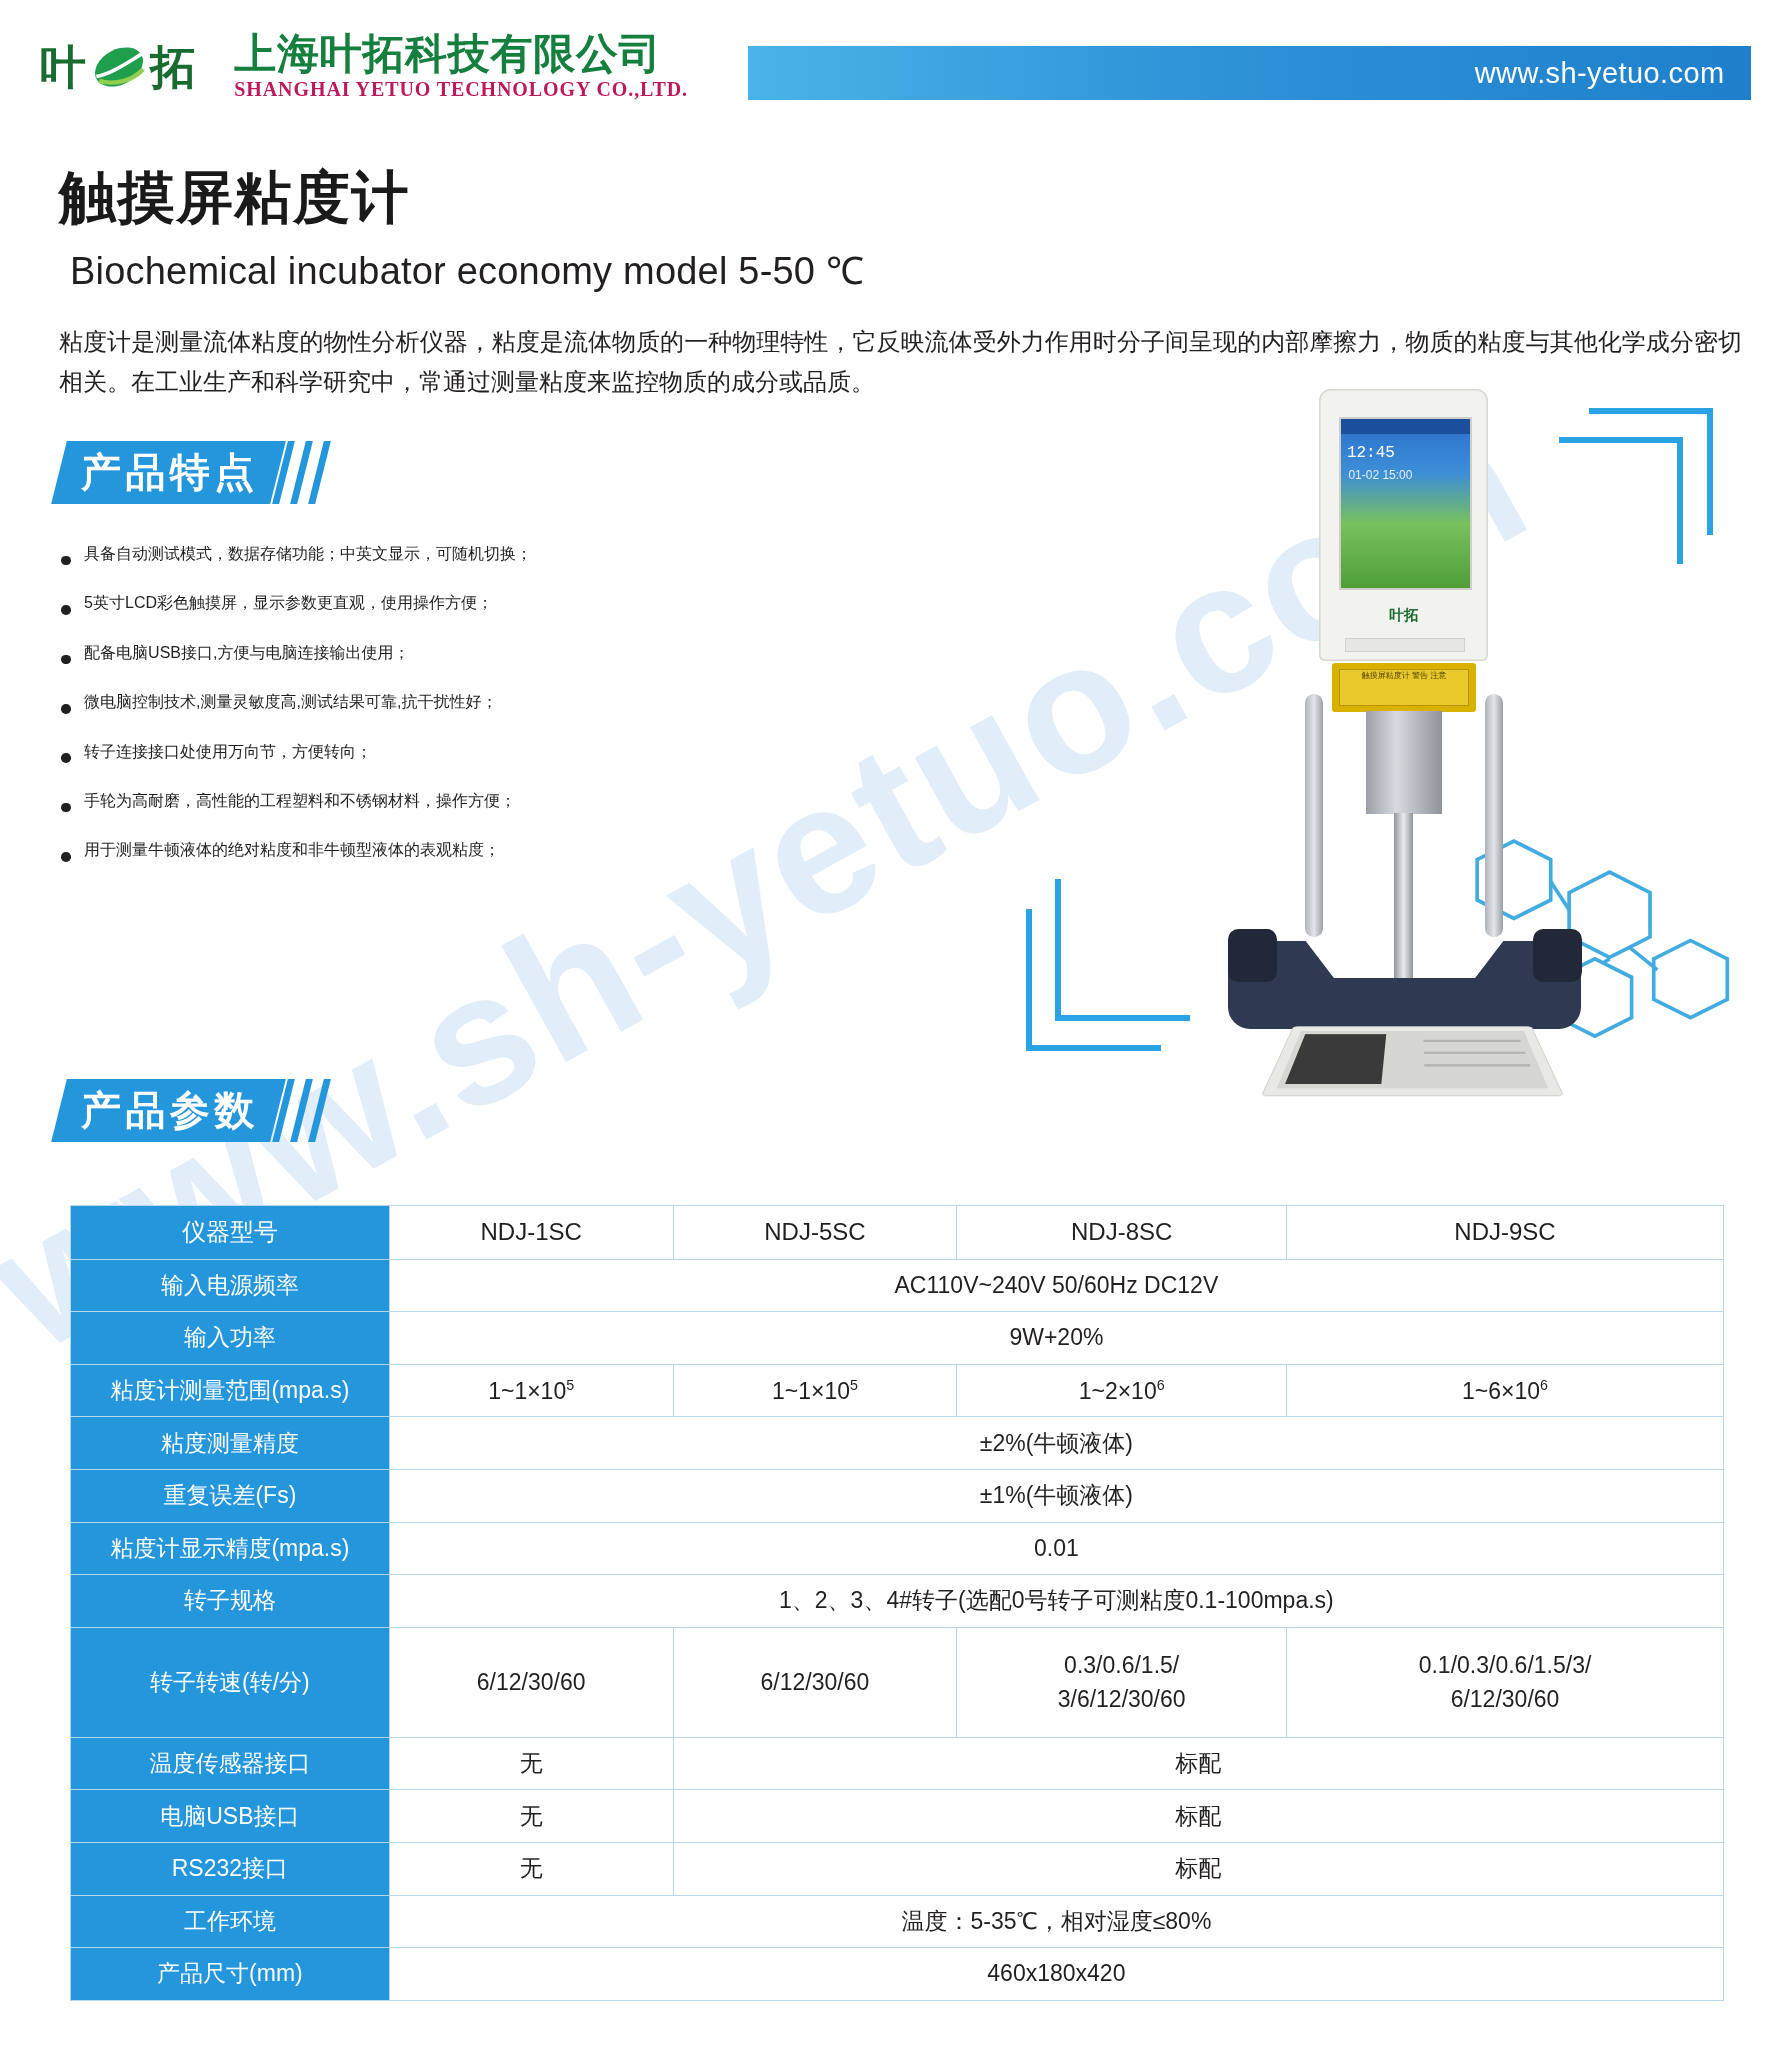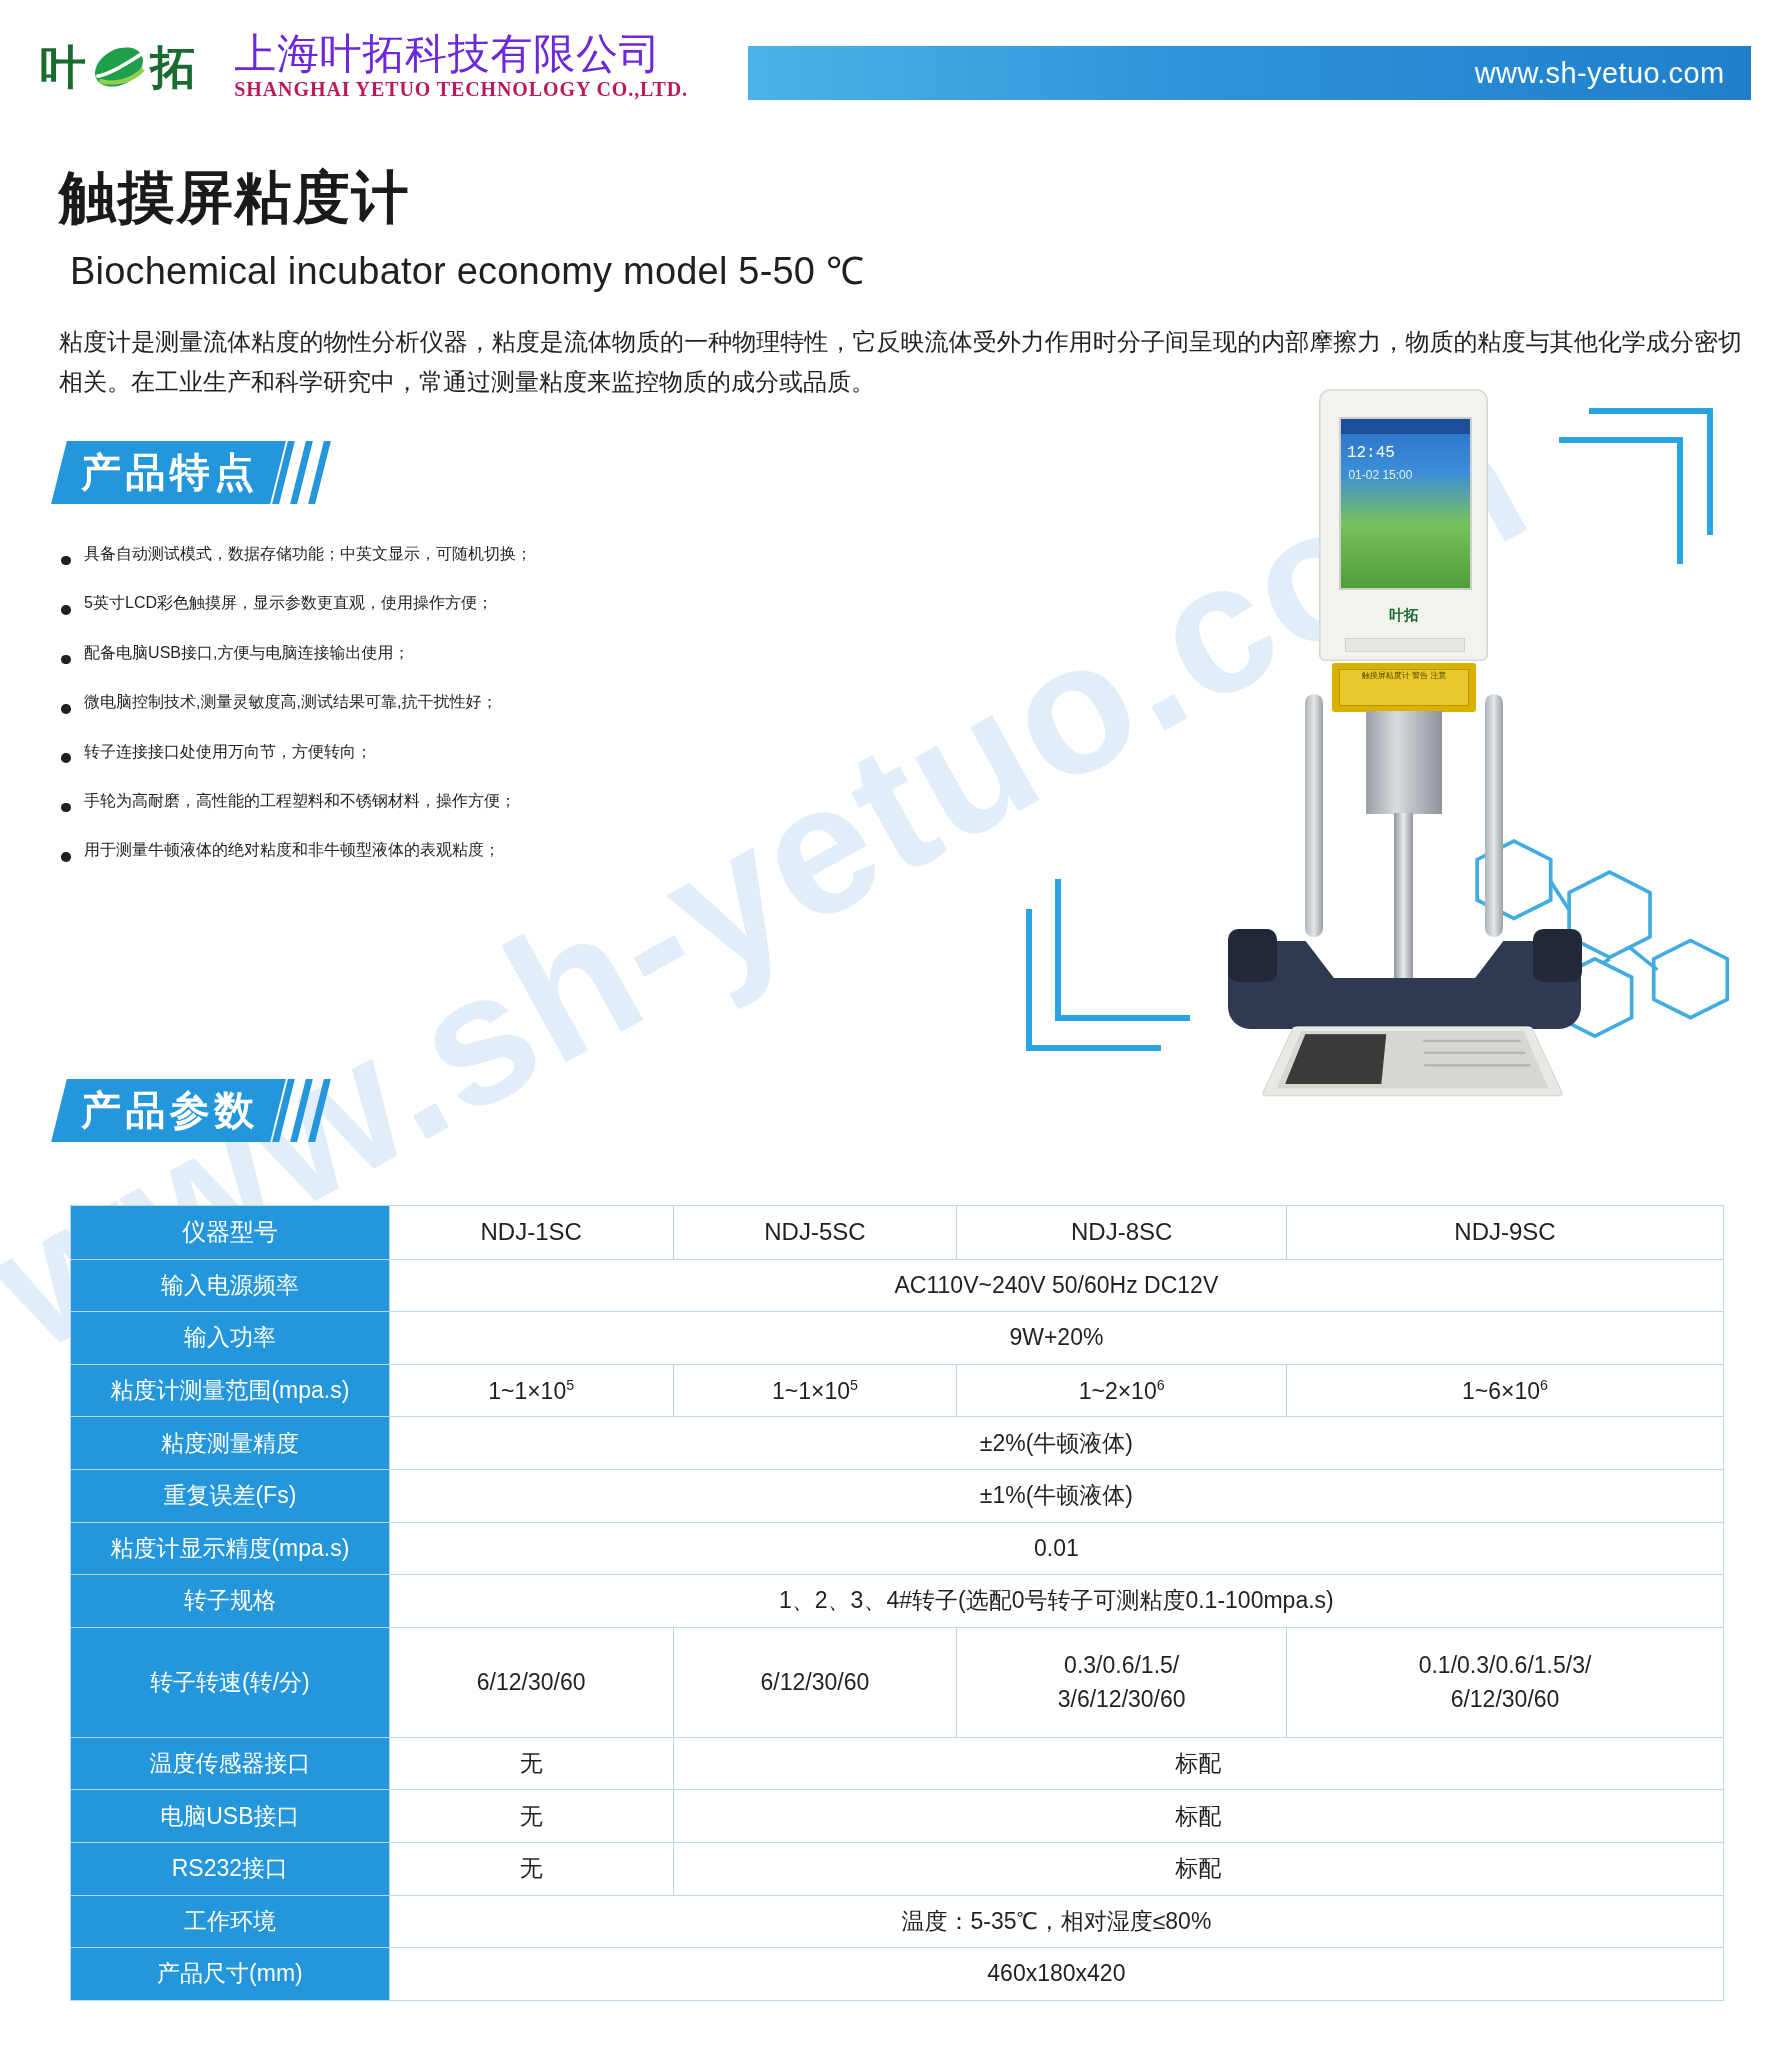--- a/index.html
+++ b/index.html
@@ -74,22 +74,22 @@
     height: 54px;
     margin: 0 4.4px;
     position: relative;
     flex: 0 0 auto;
   }
   .logo-company {
     margin-left: 10.3px;
   }
   .logo-company .cn {
     font-size: 42px;
-    font-weight: normal;
-    color: #6d28d9;
+    font-weight: bold;
+    color: #15803d;
     letter-spacing: 0.7px;
     line-height: 1.05;
   }
   .logo-company .en {
     font-size: 20px;
     color: #be185d;
     letter-spacing: 0.9px;
     margin-top: 2.9px;
     font-family: Liberation Serif, serif;
     font-weight: bold;

